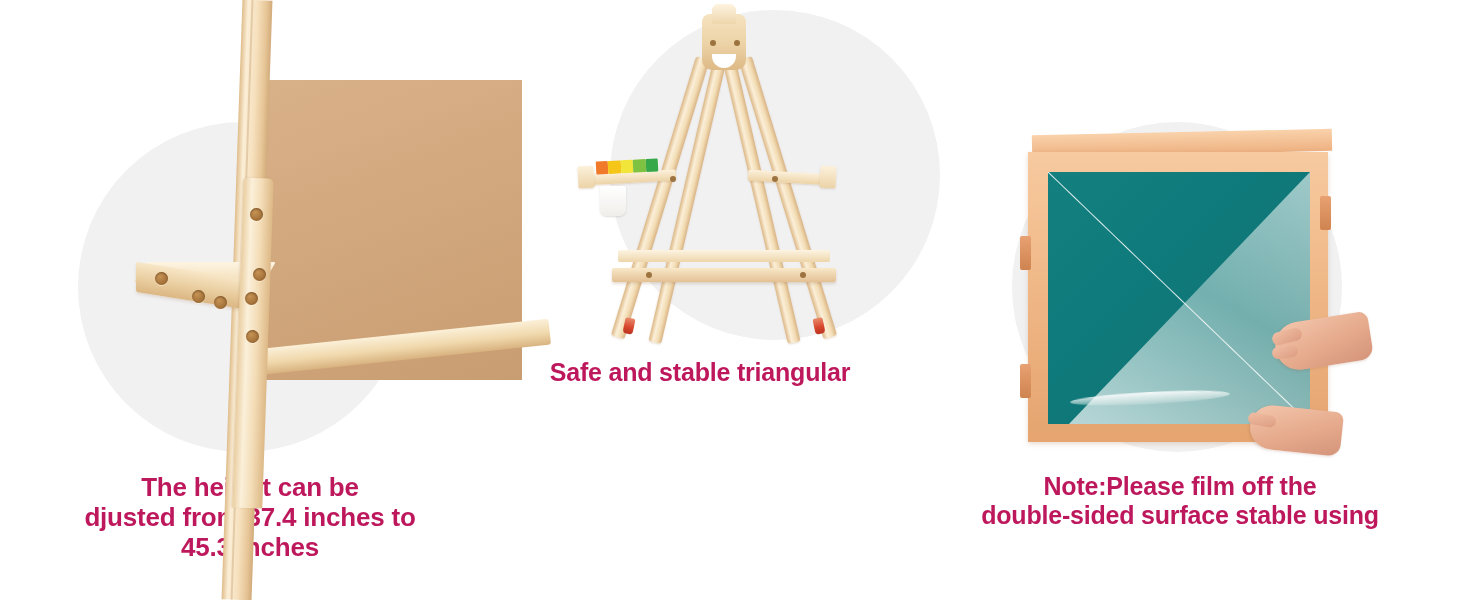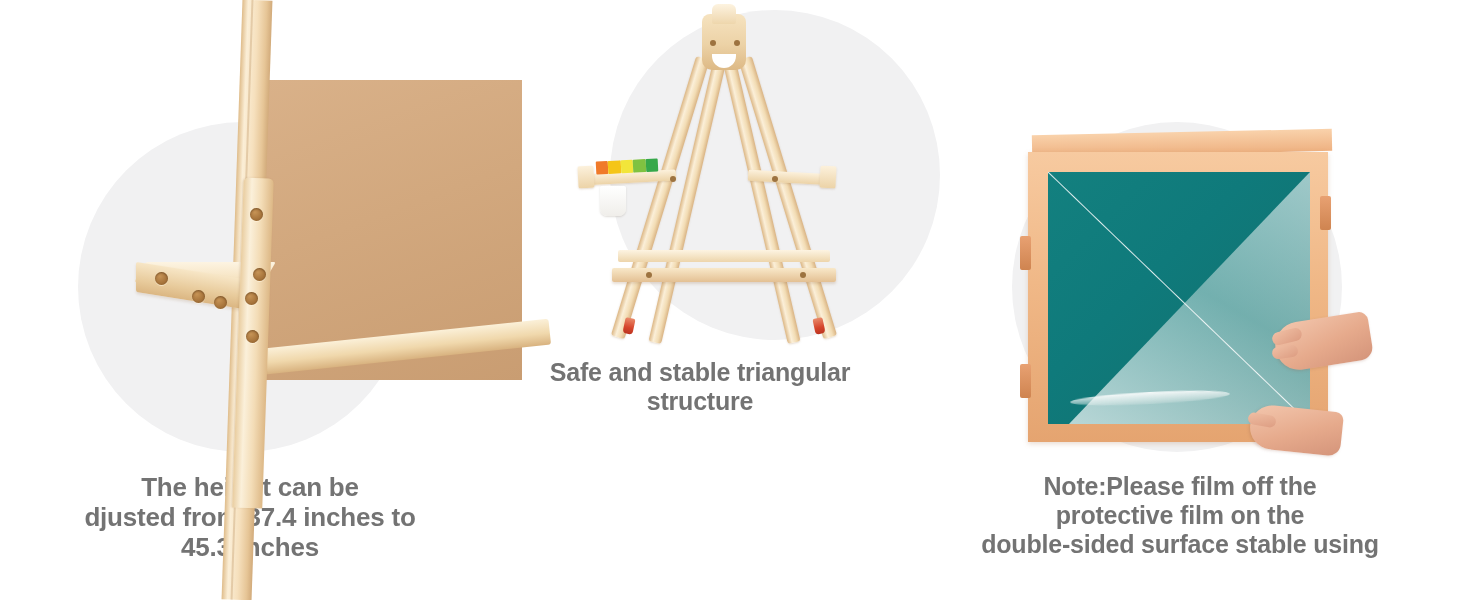--- a/index.html
+++ b/index.html
@@ -17,21 +17,21 @@
   .circle {
     position:absolute; border-radius:50%;
     background:#f1f1f2;
     overflow:hidden;
   }
   .photo-stage { position:absolute; inset:0; }
 
   .caption {
     position:absolute;
     text-align:center;
-    color:#737373;
+    color:#be185d;
     font-weight:700;
     letter-spacing:-0.2px;
   }
   .caption .line { display:block; white-space:nowrap; }
 
   
   #p1 { left:0; top:0; width:500px; height:600px; }
   #p1 .circle { left:78px; top:122px; width:330px; height:330px; }
 
   
@@ -281,21 +281,20 @@
       <div class="dot" style="left:170px;top:176px;"></div>
       <div class="dot" style="left:272px;top:176px;"></div>
 
       <div class="foot" style="left:124px;top:318px;transform:rotate(12deg);"></div>
       <div class="foot" style="left:314px;top:318px;transform:rotate(-12deg);"></div>
     </div>
   </div>
 
   <div class="caption" id="c2">
     <span class="line">Safe and stable triangular</span>
-    <span class="line">structure</span>
   </div>
 
   <div class="panel" id="p3">
     <div class="circle"></div>
 
     <div class="frame-top-rail"></div>
     <div class="frame"></div>
     <div class="board-green"></div>
     <div class="film"></div>
     <div class="film-edge"></div>
@@ -308,17 +307,16 @@
     <div class="hand hand-upper"></div>
     <div class="finger" style="left:352px;top:330px;width:30px;height:13px;transform:rotate(-14deg);z-index:10;"></div>
     <div class="finger" style="left:352px;top:346px;width:26px;height:12px;transform:rotate(-8deg);z-index:10;"></div>
 
     <div class="hand hand-lower"></div>
     <div class="finger" style="left:328px;top:414px;width:28px;height:12px;transform:rotate(10deg);z-index:10;"></div>
   </div>
 
   <div class="caption" id="c3">
     <span class="line">Note:Please film off the</span>
-    <span class="line">protective film on the</span>
     <span class="line">double-sided surface stable using</span>
   </div>
 
 </div>
 
 </body></html>

